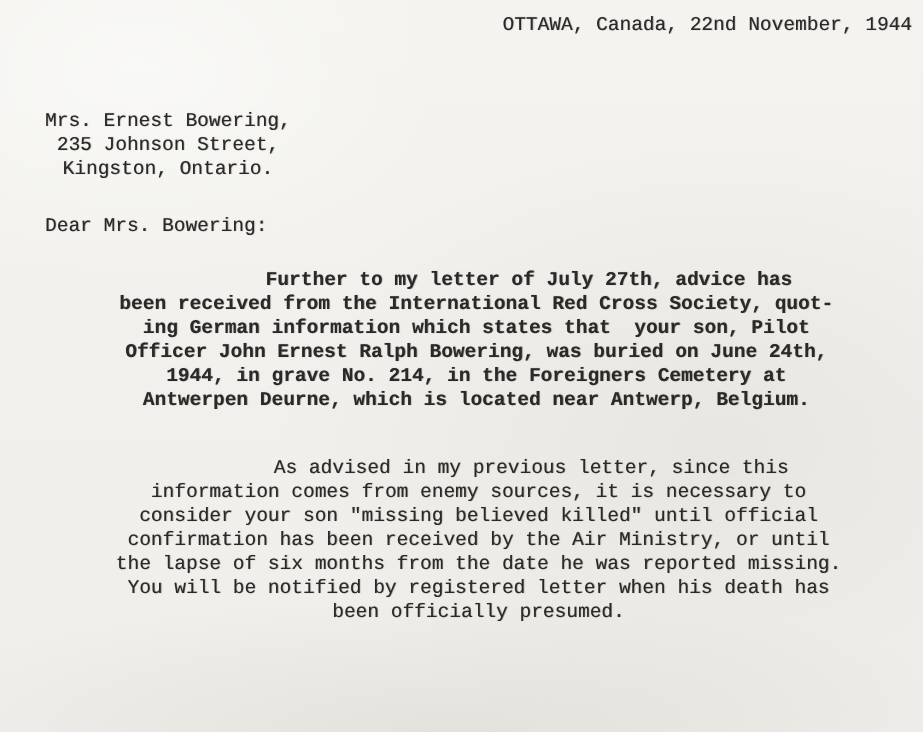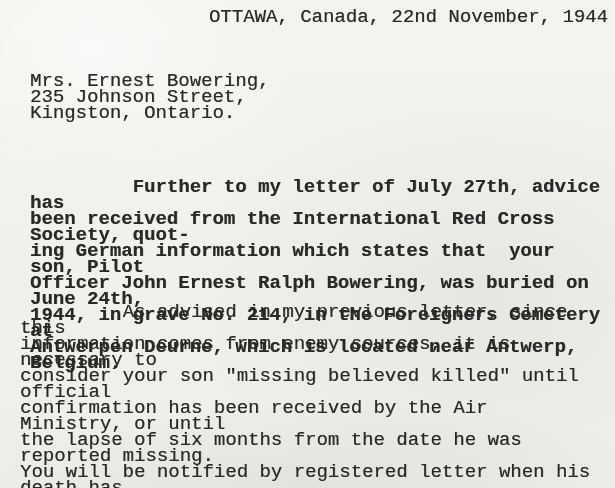--- a/index.html
+++ b/index.html
@@ -15,46 +15,47 @@
   .paper {
     position: relative;
     width: 615px; height: 488px;
     background-color: var(--paper);
     background-image:
       radial-gradient(ellipse 420px 300px at 78% 60%, rgba(190,186,178,0.18), rgba(190,186,178,0) 70%),
       radial-gradient(ellipse 300px 200px at 15% 10%, rgba(255,255,255,0.5), rgba(255,255,255,0) 70%),
       radial-gradient(ellipse 500px 120px at 50% 100%, rgba(185,181,172,0.22), rgba(185,181,172,0) 75%),
       linear-gradient(180deg, #f4f3ef 0%, #f1f0ec 55%, #efeeea 100%);
     font-family: "Liberation Mono", "DejaVu Sans Mono", monospace;
-    font-size: 19px;
+    font-size: 13px;
     line-height: 16px;
     color: var(--ink);
     text-shadow: 0.4px 0.3px 0.6px rgba(42,41,39,0.55);
   }
-  .txt { white-space: pre-wrap; position: absolute; }
+  .txt { white-space: pre-wrap; position: absolute; text-align: center; }
   .dateline {
     top: 9px; right: 7px;
     text-align: left;
   }
   .recipient   { top: 73px;  left: 30px; }
   .salutation  { top: 143px; left: 30px; }
   .para-1      { top: 179px; left: 30px; width: 575px; font-weight: bold; }
-  .para-2      { top: 304px; left: 20px; width: 578px; }
+  .para-2      { top: 304px; left: 30px; width: 578px; }
   .para-3      { top: 442px; left: 30px; width: 575px; }
 </style>
 </head>
 <body>
 
 <div class="paper">
   <div class="txt dateline">OTTAWA, Canada, 22nd November, 1944</div>
 
   <div class="txt recipient">Mrs. Ernest Bowering,
 235 Johnson Street,
 Kingston, Ontario.</div>
 
+  <div class="txt salutation">Dear Mrs. Bowering:</div>
 
   <div class="txt para-1">         Further to my letter of July 27th, advice has
 been received from the International Red Cross Society, quot-
 ing German information which states that  your son, Pilot
 Officer John Ernest Ralph Bowering, was buried on June 24th,
 1944, in grave No. 214, in the Foreigners Cemetery at
 Antwerpen Deurne, which is located near Antwerp, Belgium.</div>
 
   <div class="txt para-2">         As advised in my previous letter, since this
 information comes from enemy sources, it is necessary to

